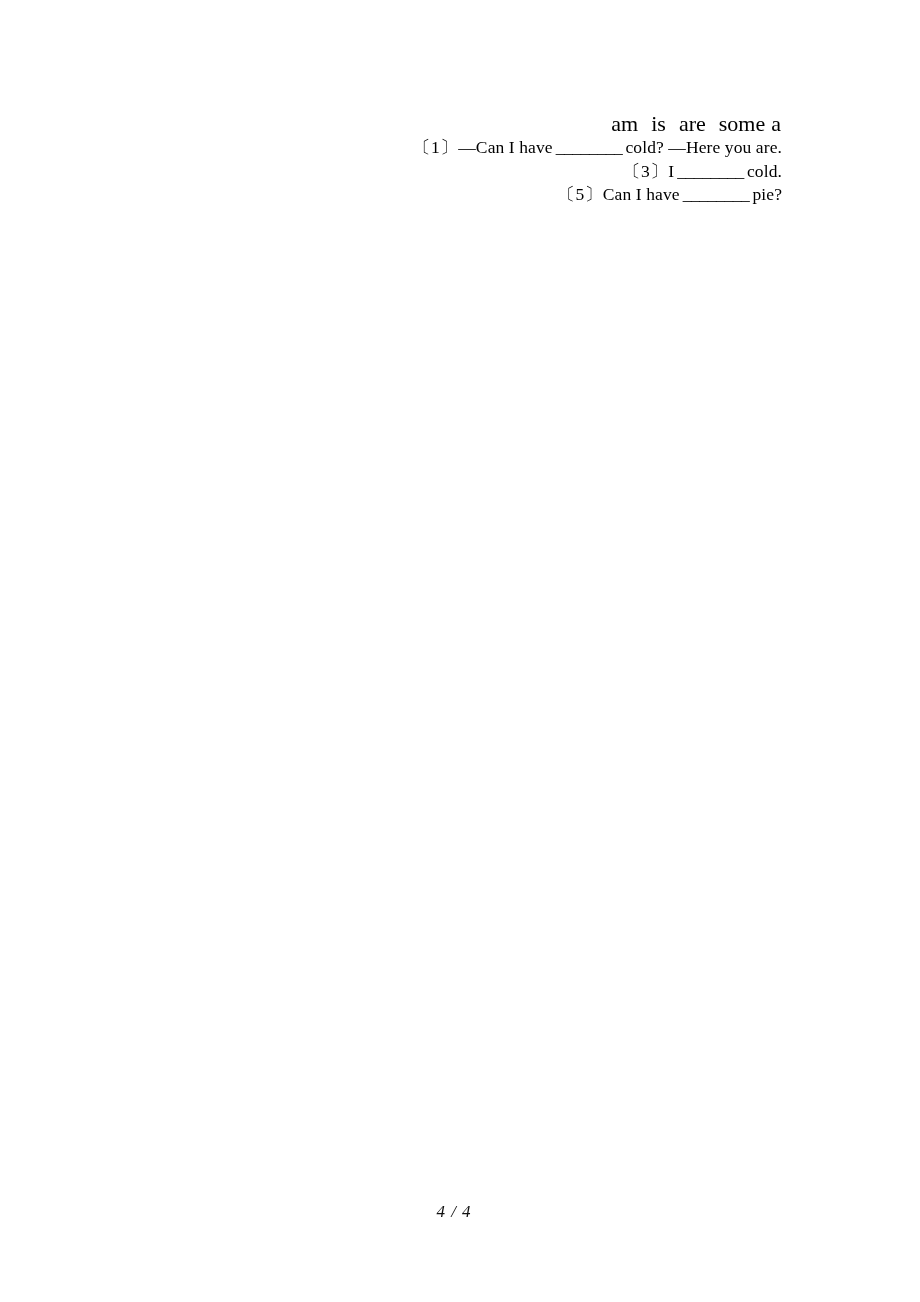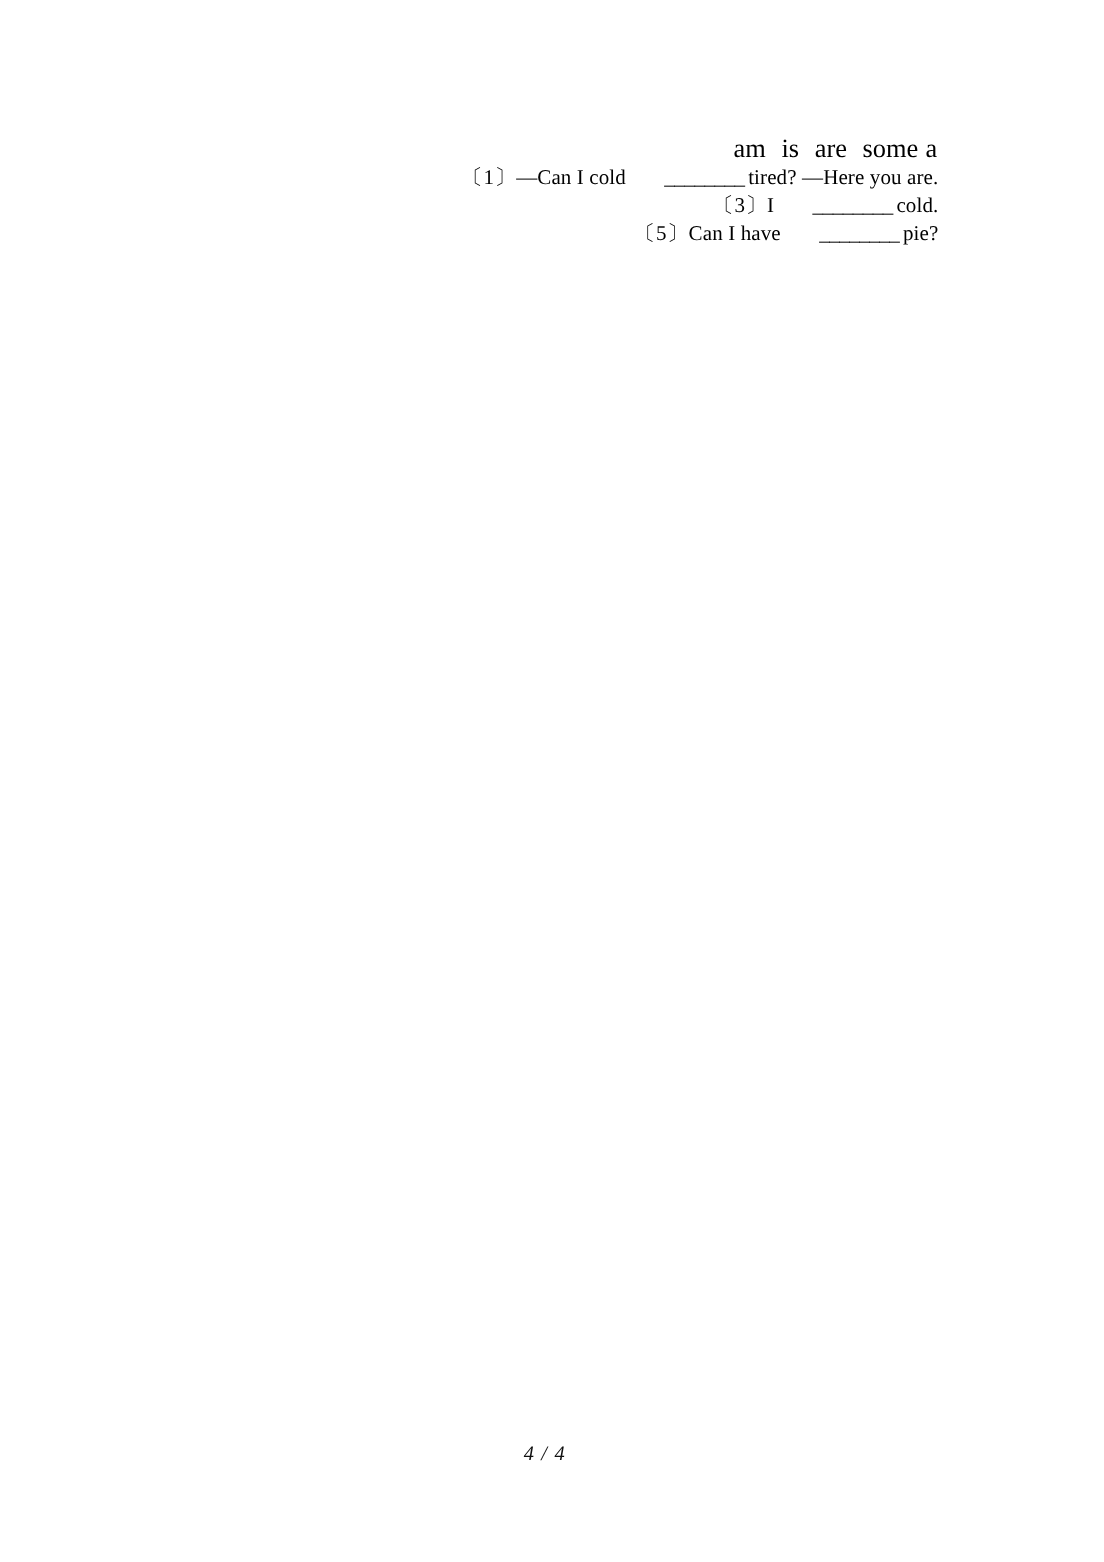--- a/index.html
+++ b/index.html
@@ -62,21 +62,20 @@
   
   .item-no {
     display: inline-block;
     letter-spacing: 0.5px;
   }
 
   
   .blank {
     display: inline-block;
     letter-spacing: -0.4px;
-    margin-left: 29px;
   }
 
   .blank-sep {
     display: inline-block;
     width: 3px;
   }
 
   
   .page-footer {
     position: absolute;
@@ -98,21 +97,21 @@
 
 <div class="page">
 
   <div class="exercise-block">
 
     <div class="word-bank">
       <span class="wb-word">am</span><span class="wb-gap-wide"></span><span class="wb-word">is</span><span class="wb-gap-wide"></span><span class="wb-word">are</span><span class="wb-gap-wide"></span><span class="wb-word">some</span><span class="wb-gap-narrow"></span><span class="wb-word">a</span>
     </div>
 
     <div class="ex-line">
-      <span class="item-no">〔1〕</span><span>—Can I cold</span><span class="blank-sep"></span><span class="blank">________</span><span class="blank-sep"></span><span>tired? —Here you are.</span>
+      <span class="item-no">〔1〕</span><span>—Can I have</span><span class="blank-sep"></span><span class="blank">________</span><span class="blank-sep"></span><span>cold? —Here you are.</span>
     </div>
 
 
     <div class="ex-line">
       <span class="item-no">〔3〕</span><span>I</span><span class="blank-sep"></span><span class="blank">________</span><span class="blank-sep"></span><span>cold.</span>
     </div>
 
 
     <div class="ex-line">
       <span class="item-no">〔5〕</span><span>Can I have</span><span class="blank-sep"></span><span class="blank">________</span><span class="blank-sep"></span><span>pie?</span>

